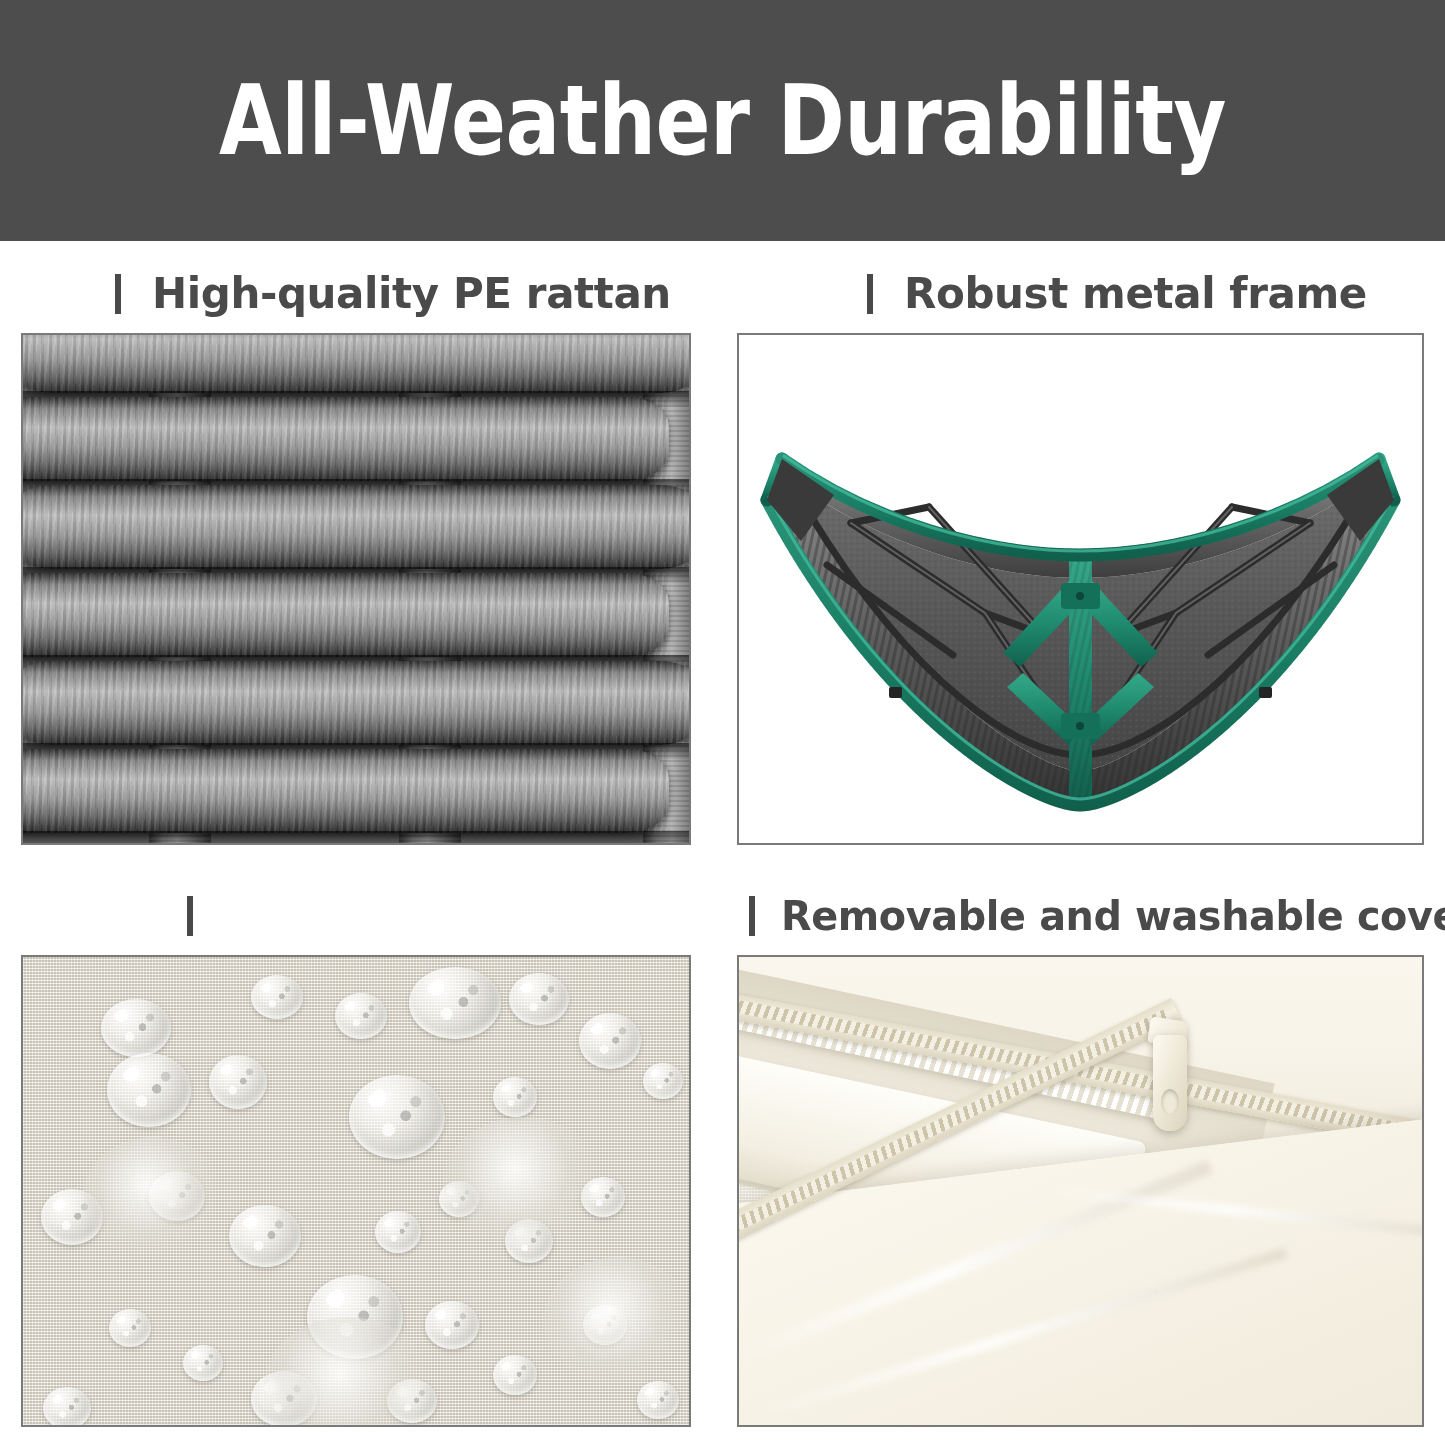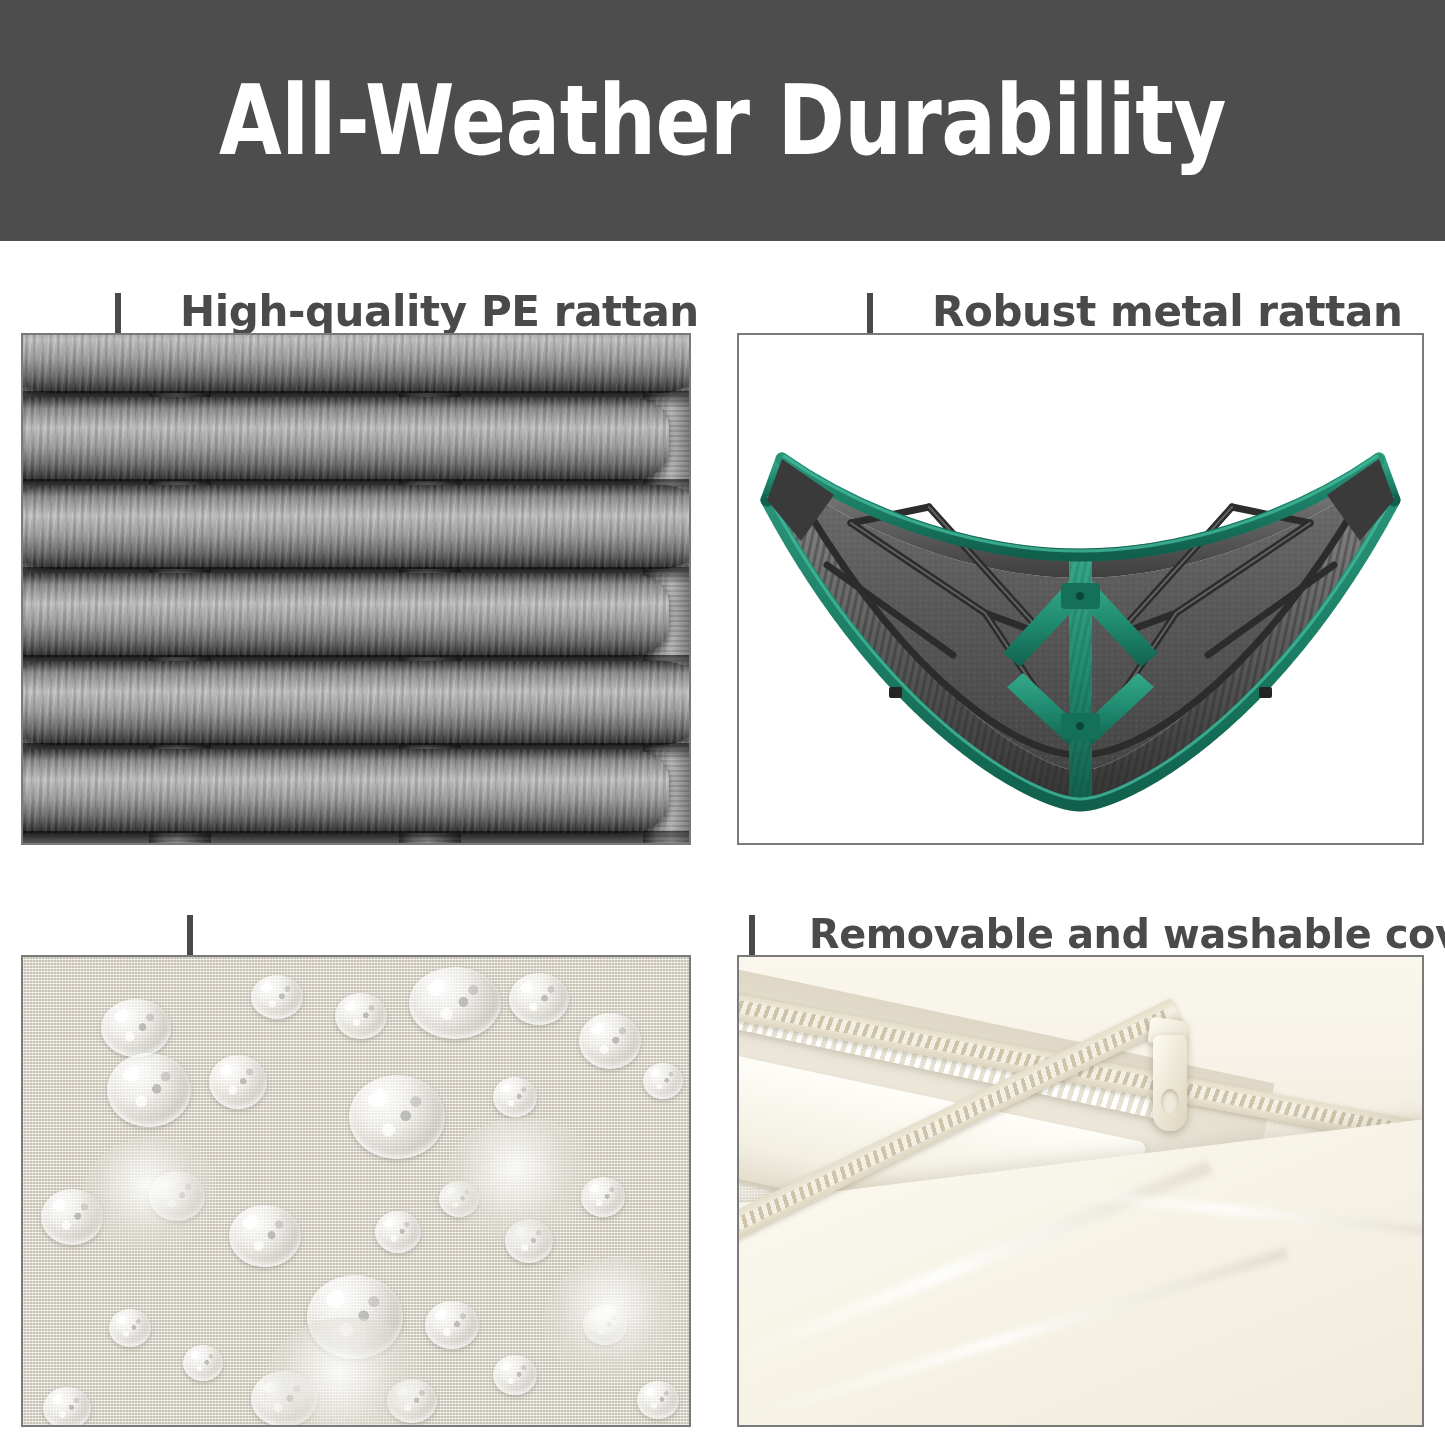--- a/index.html
+++ b/index.html
@@ -42,25 +42,24 @@
   
   .cell { position: absolute; }
   #cell-rattan   { left: 21px;  top: 255px;  width: 670px; height: 590px; }
   #cell-frame    { left: 737px; top: 255px;  width: 687px; height: 590px; }
   #cell-water    { left: 21px;  top: 877px;  width: 670px; height: 550px; }
   #cell-cover    { left: 737px; top: 877px;  width: 687px; height: 550px; }
 
   
   .cell-label {
     display: flex;
-    align-items: flex-end;
+    align-items: center;
     height: 78px;
     padding-left: 94px;
     box-sizing: border-box;
-    gap: 28px;
   }
   #cell-frame .cell-label  { padding-left: 130px; }
   #cell-water .cell-label  { padding-left: 166px; }
   #cell-cover .cell-label  { padding-left: 12px; }
 
   .accent-bar {
     width: 6px;
     height: 40px;
     background: #494949;
     flex: 0 0 auto;
@@ -274,21 +273,21 @@
       <div class="weave-gap" style="top:408px;"></div>
       <div class="weave-horz shift" style="top:414px;"></div>
       <div class="weave-gap" style="top:496px;"></div>
     </div>
   </div>
 </div>
 
 <div class="cell" id="cell-frame">
   <div class="cell-label">
     <div class="accent-bar"></div>
-    <div class="cell-label-text">Robust metal rattan</div>
+    <div class="cell-label-text">Robust metal frame</div>
   </div>
   <div class="cell-figure">
     <div id="frame-figure-inner">
       <svg viewBox="0 0 683 508" width="100%" height="100%" preserveAspectRatio="xMidYMid meet">
         <defs>
           <linearGradient id="meshGrad" x1="0" y1="0" x2="0" y2="1">
             <stop offset="0%" stop-color="#6d6d6d"></stop>
             <stop offset="45%" stop-color="#585858"></stop>
             <stop offset="100%" stop-color="#454545"></stop>
           </linearGradient>

